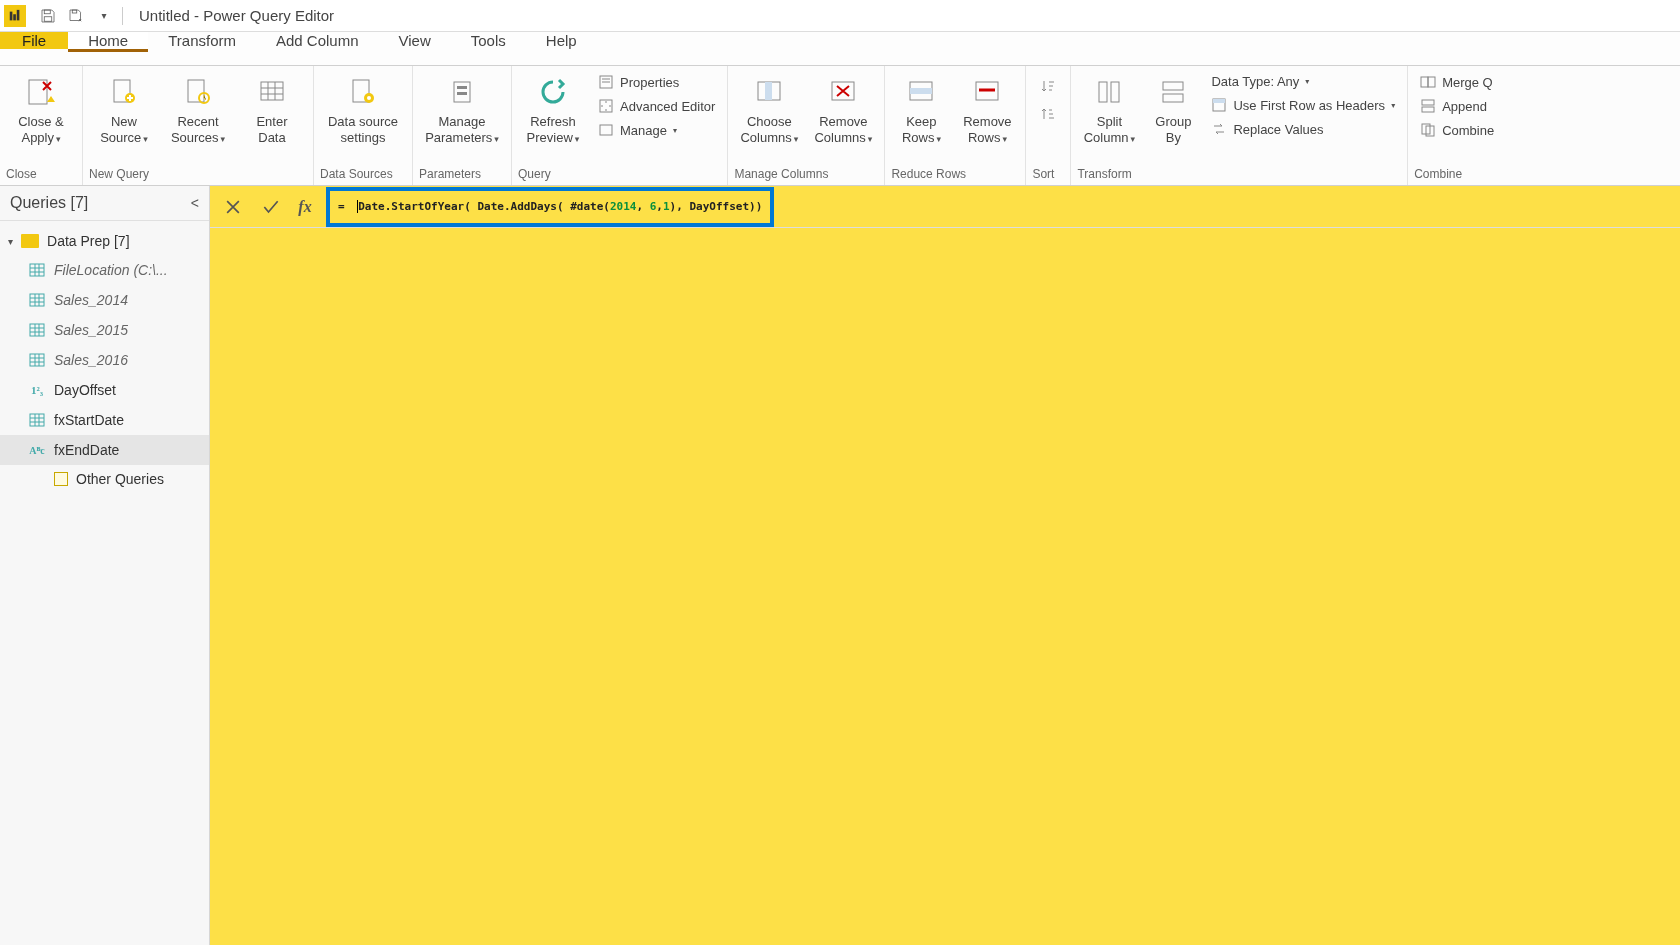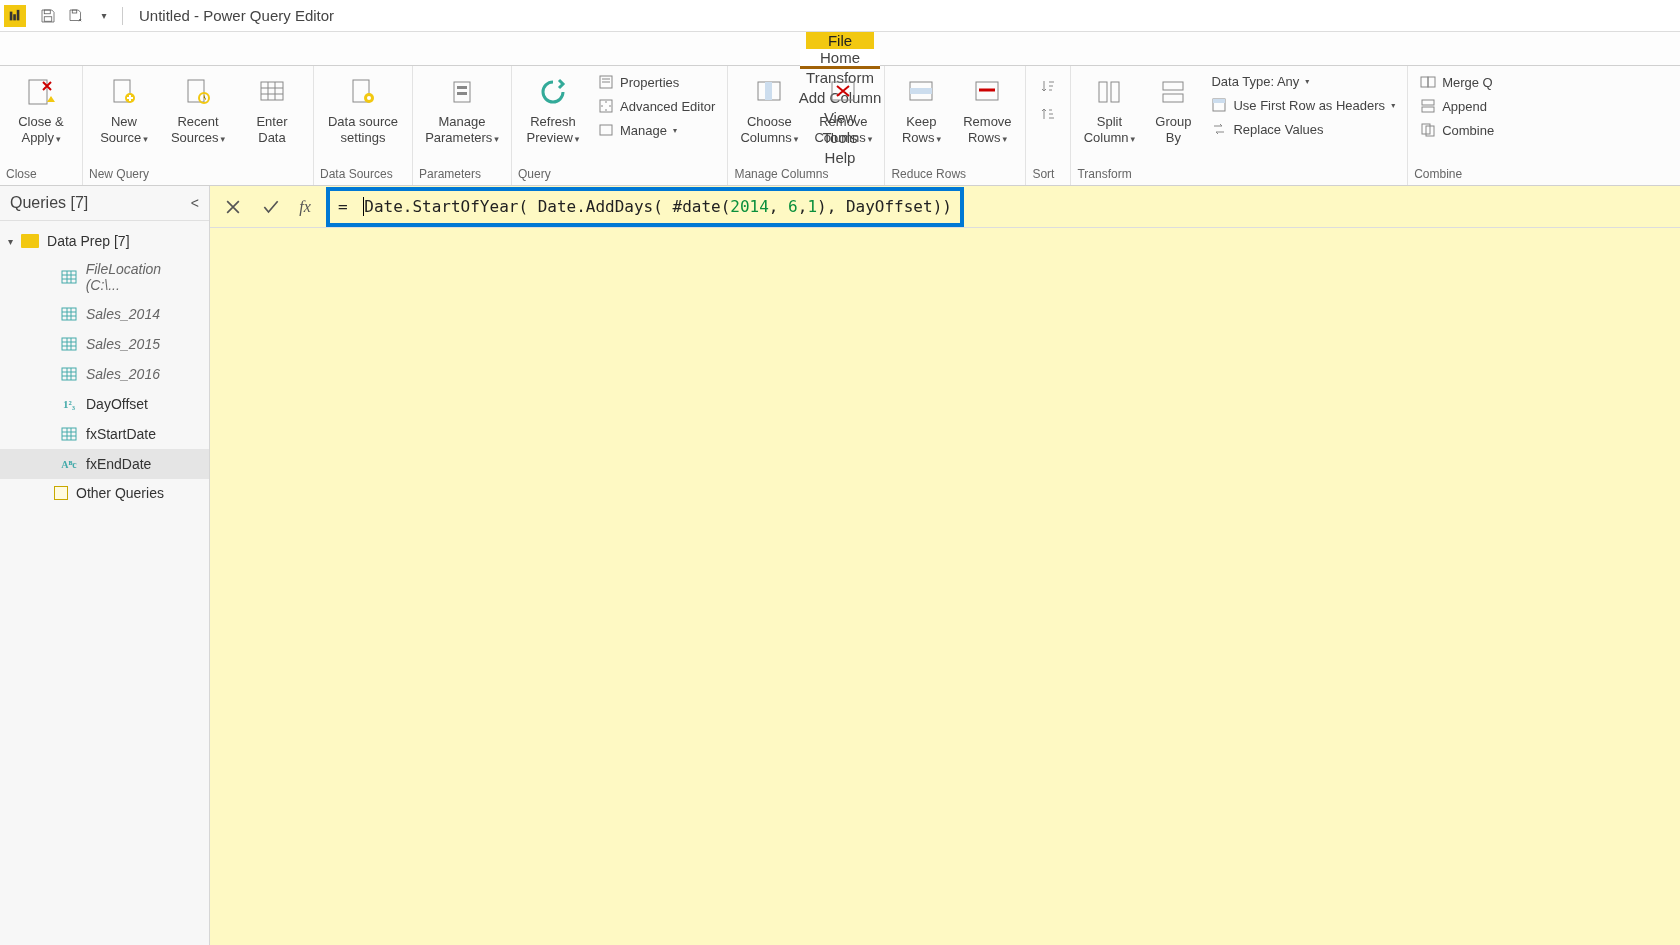--- a/index.html
+++ b/index.html
@@ -43,24 +43,23 @@
     margin-left: 12px;
     font-size: 15px;
     color: #444;
     text-align: right;
   }
 
   
   .tab-bar {
     height: 34px;
     display: flex;
-    align-items: center;
+    align-items: flex-start;
     border-bottom: 1px solid #d0d0d0;
     background: #fdfdfd;
-    flex-direction: column;
   }
   .file-tab {
     background: #f2c811;
     color: #222;
     font-size: 15px;
     display: flex; align-items: center;
     padding: 0 22px;
     cursor: pointer;
   }
   .tab {
@@ -186,21 +185,21 @@
   .tree-group {
     padding-left: 8px;
     font-weight: 500;
     color: #333;
   }
   .tree-group .caret {
     font-size: 10px;
     color: #555;
   }
   .tree-item {
-    padding-left: 60px;
+    padding-left: 28px;
   }
   .tree-item .qicon {
     width: 18px; height: 18px;
     display: flex; align-items: center; justify-content: center; font-family: Liberation Serif, serif;
   }
   .tree-item .qicon svg { width: 16px; height: 16px; }
   .tree-item.italic { font-style: italic; color: #666; }
   .tree-item.selected {
     background: #e5e5e5;
   }
@@ -214,21 +213,22 @@
     width: 14px; height: 14px;
     border: 1px solid #c8a800;
     background: #fffbe0;
     margin-left: 26px;
   }
 
   
   .content-area {
     flex: 1;
     position: relative;
-    background: #fef9c3;
+    background: #fde047;
+    font-weight: bold;
   }
   .formula-bar {
     display: flex;
     align-items: center;
     height: 42px;
     border-bottom: 1px solid #ddd;
     padding: 0 4px;
   }
   .fbar-btn {
     width: 38px; height: 34px;
@@ -246,21 +246,21 @@
   .formula-highlight {
     border: 4px solid #0078d4;
     padding: 4px 8px;
     display: flex;
     align-items: center;
     height: 40px;
     margin-left: 6px;
   }
   .formula-input {
     font-family: Consolas, monospace;
-    font-size: 16px;
+    font-size: 11px;
     color: #222;
     white-space: nowrap;
   }
   .formula-input .eq { margin-right: 6px; }
   .formula-input .num { color: #0a8f3c; }
   .formula-input .cursor-caret {
     border-left: 1px solid #000;
     animation: blink 1s steps(1) infinite;
   }
   @keyframes blink { 50% { border-color: transparent; } }

